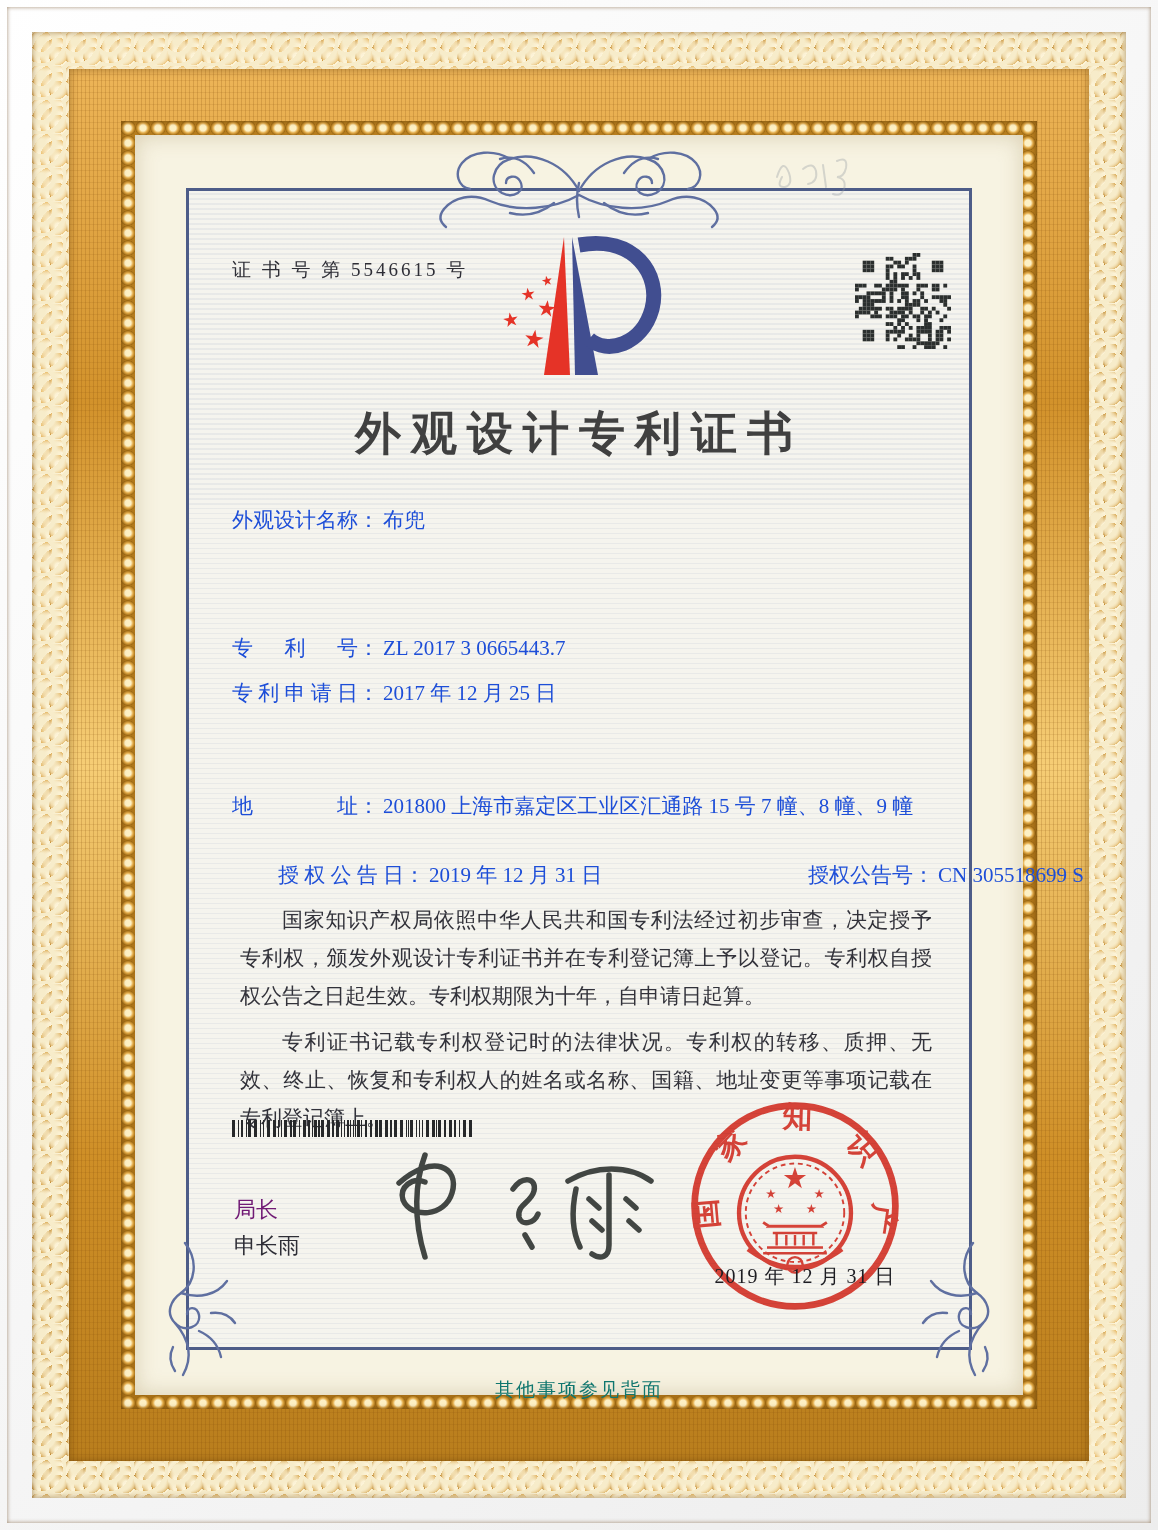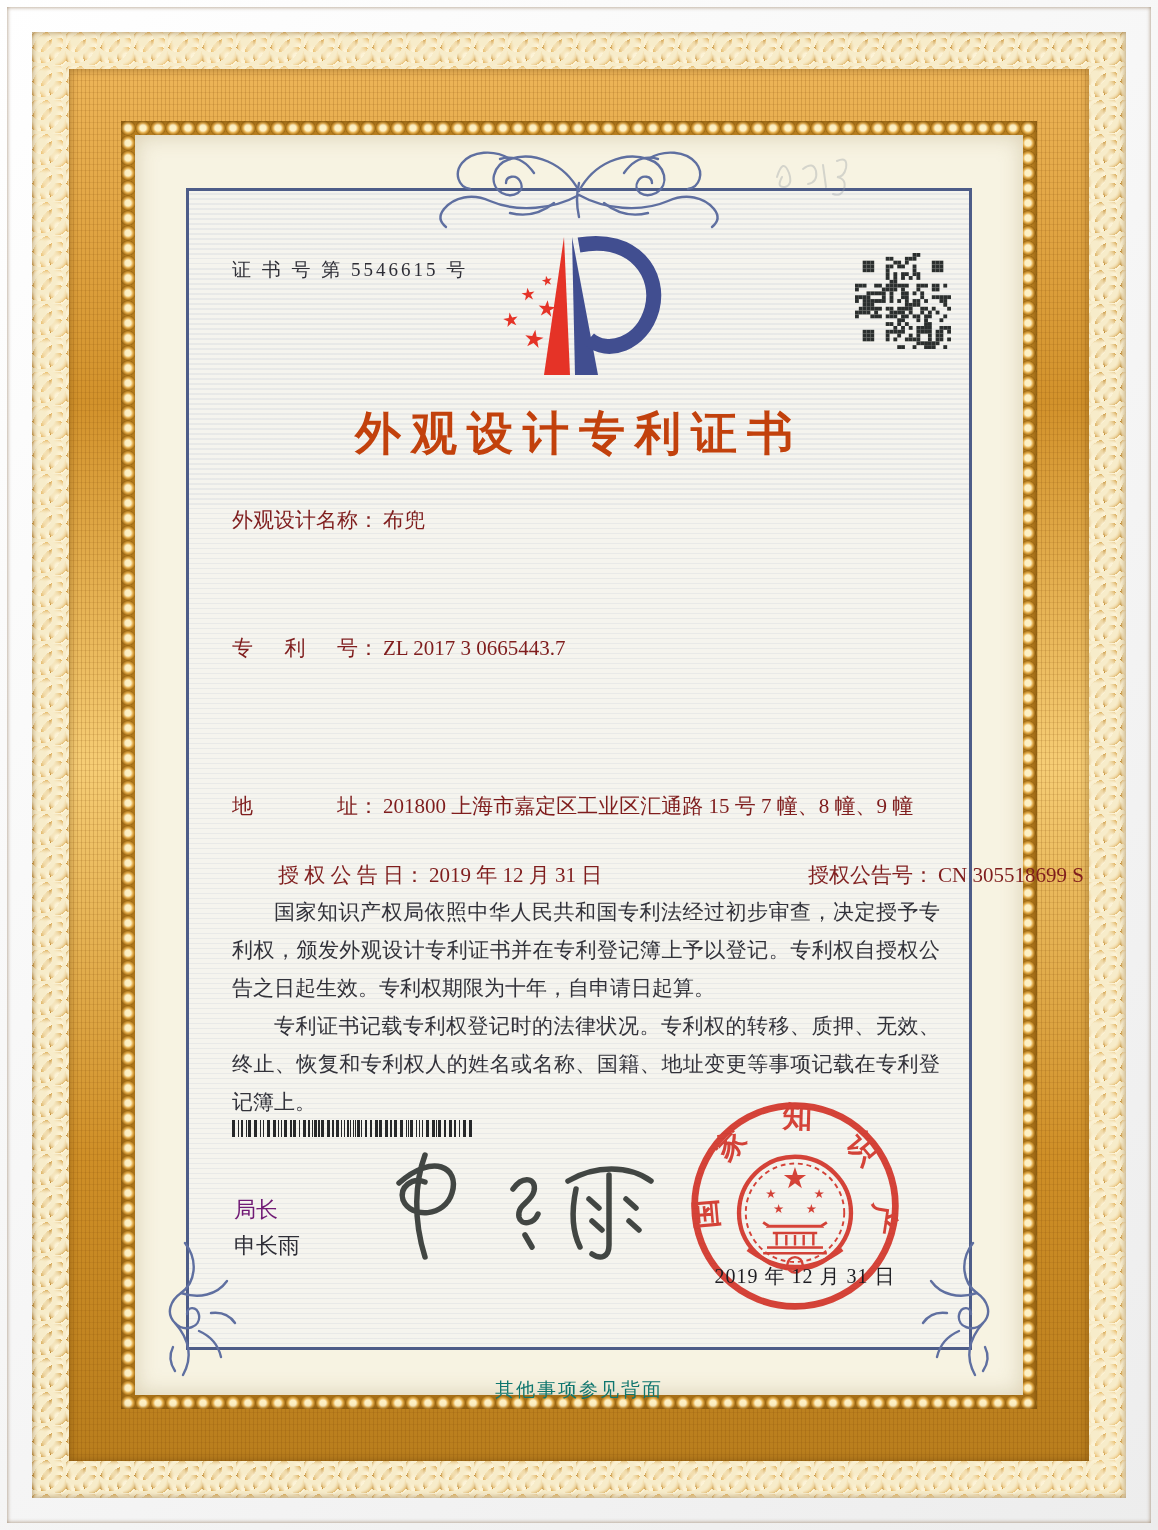--- a/index.html
+++ b/index.html
@@ -38,28 +38,28 @@
      repeating-linear-gradient(180deg, rgba(145,160,190,.13) 0 1.5px, rgba(255,255,255,0) 1.5px 5px),
      #f5f4ee;}
   .blue-border{position:absolute;left:51px;right:51px;top:53px;bottom:45px;border:3px solid #4d5c88;}
   .blue-border::before{content:"";position:absolute;inset:2px;border:1px solid #7codification;}
   .blue-border::before{border-color:#7c89ad;}
   .orn{position:absolute;color:#5f6fa0;}
   .orn svg{display:block;}
   
   .cert-no{position:absolute;left:97px;top:122px;font-size:19px;letter-spacing:3px;color:#2e2e36;}
   .title{position:absolute;left:51px;right:51px;top:268px;text-align:center;
-     font-size:46px;font-weight:700;letter-spacing:10px;color:#c2410c;}
-  .field{position:absolute;left:97px;width:740px;font-size:21px;color:#7f1d1d;white-space:nowrap;}
+     font-size:46px;font-weight:700;letter-spacing:10px;color:#404040;}
+  .field{position:absolute;left:97px;width:740px;font-size:21px;color:#1d4ed8;white-space:nowrap;}
   .field .lbl{display:inline-block;width:126px;text-align:justify;text-align-last:justify;vertical-align:bottom;}
   .field .colon{display:inline-block;margin-right:4px;}
   .grant2{position:absolute;left:530px;top:0;white-space:nowrap;}
   .paras{position:absolute;left:97px;top:758px;width:708px;font-size:21px;line-height:38px;
      text-align:justify;color:#32323a;}
-  .paras p{margin:0;text-indent:2em;}
+  .paras p{margin:8px;text-indent:2em;}
   .barcode{position:absolute;left:97px;top:985px;width:242px;height:17px;}
   .sig-title{position:absolute;left:99px;top:1060px;font-size:22px;color:#701a75;
      font-family:"Liberation Sans","DejaVu Sans",sans-serif;}
   .sig-name{position:absolute;left:99px;top:1096px;font-size:22px;color:#2e2e36;
      font-family:"Liberation Sans","DejaVu Sans",sans-serif;}
   .signature{position:absolute;left:228px;top:1002px;}
   .seal{position:absolute;left:549px;top:960px;mix-blend-mode:multiply;opacity:.92;}
   .seal-date{position:absolute;left:552px;top:1128px;width:236px;text-align:center;
      font-size:20px;color:#1d1d22;letter-spacing:1px;z-index:5;}
   .page-no{position:absolute;left:51px;right:51px;top:1187px;text-align:center;font-size:19px;
@@ -395,20 +395,23 @@
         </div>
 
         <div class="title">外观设计专利证书</div>
 
         <div class="field" style="top:371px;">
           <span class="lbl">外观设计名称</span><span class="colon">：</span><span>布兜</span>
         </div>
         <div class="field" style="top:499px;">
           <span class="lbl">专利号</span><span class="colon">：</span><span>ZL 2017 3 0665443.7</span>
         </div>
+        <div class="field" style="top:544px;">
+          <span class="lbl">专利申请日</span><span class="colon">：</span><span>2017 年 12 月 25 日</span>
+        </div>
         <div class="field" style="top:657px;">
           <span class="lbl">地址</span><span class="colon">：</span><span>201800 上海市嘉定区工业区汇通路 15 号 7 幢、8 幢、9 幢</span>
         </div>
         <div class="field" style="top:726px;margin-left:46px;">
           <span class="lbl">授权公告日</span><span class="colon">：</span><span>2019 年 12 月 31 日</span>
           <span class="grant2">
             <span>授权公告号</span><span class="colon">：</span><span>CN 305518699 S</span>
           </span>
         </div>
 

